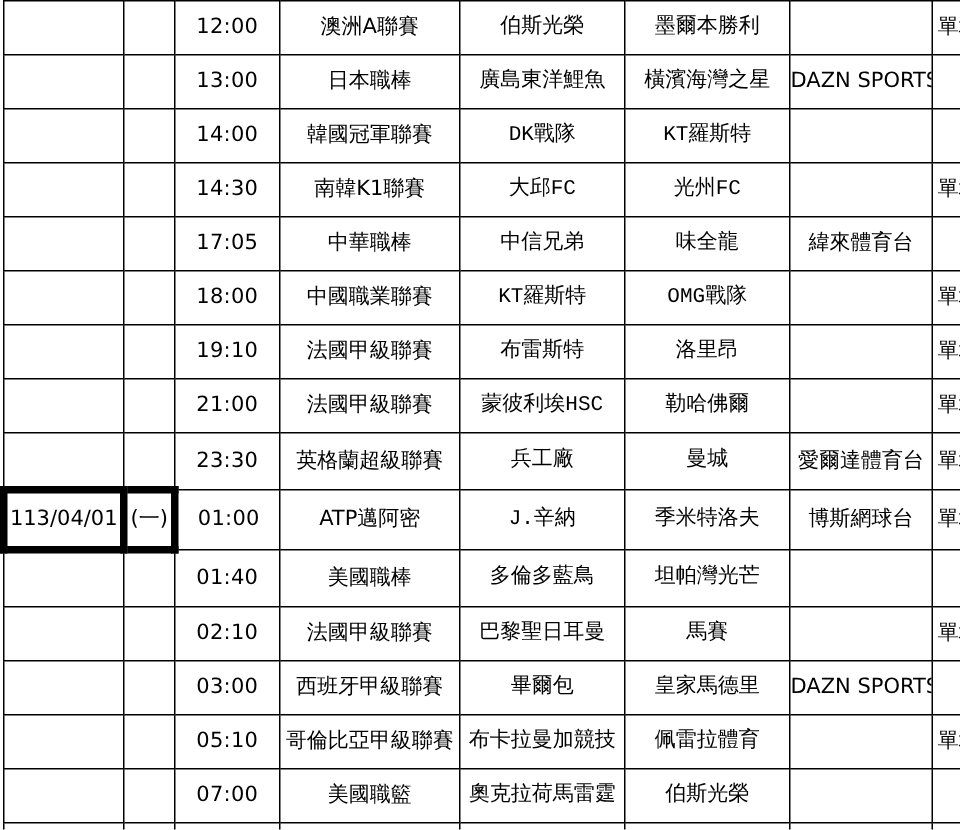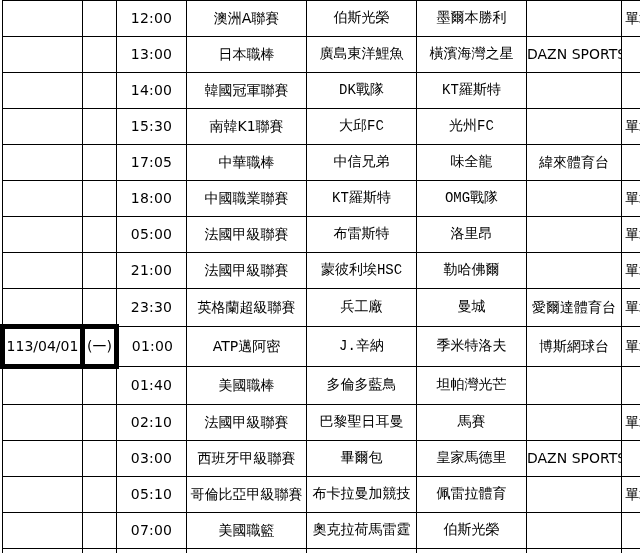--- a/index.html
+++ b/index.html
@@ -131,21 +131,21 @@
           <td class="time-cell latin">14:00</td>
           <td class="league-cell">韓國冠軍聯賽</td>
           <td class="team-cell">DK戰隊</td>
           <td class="team-cell">KT羅斯特</td>
           <td class="tv-cell"></td>
           <td class="type-cell">單場</td>
         </tr>
         <tr>
           <td class="date-cell"></td>
           <td class="day-cell"></td>
-          <td class="time-cell latin">15:30</td>
+          <td class="time-cell latin">14:30</td>
           <td class="league-cell">南韓K1聯賽</td>
           <td class="team-cell">大邱FC</td>
           <td class="team-cell">光州FC</td>
           <td class="tv-cell"></td>
           <td class="type-cell">單場+場中</td>
         </tr>
         <tr>
           <td class="date-cell"></td>
           <td class="day-cell"></td>
           <td class="time-cell latin">17:05</td>
@@ -161,21 +161,21 @@
           <td class="time-cell latin">18:00</td>
           <td class="league-cell">中國職業聯賽</td>
           <td class="team-cell latin">KT羅斯特</td>
           <td class="team-cell latin">OMG戰隊</td>
           <td class="tv-cell"></td>
           <td class="type-cell">單場+場中</td>
         </tr>
         <tr>
           <td class="date-cell"></td>
           <td class="day-cell"></td>
-          <td class="time-cell latin">05:00</td>
+          <td class="time-cell latin">19:10</td>
           <td class="league-cell">法國甲級聯賽</td>
           <td class="team-cell">布雷斯特</td>
           <td class="team-cell">洛里昂</td>
           <td class="tv-cell"></td>
           <td class="type-cell">單場+場中</td>
         </tr>
         <tr>
           <td class="date-cell"></td>
           <td class="day-cell"></td>
           <td class="time-cell latin">21:00</td>

